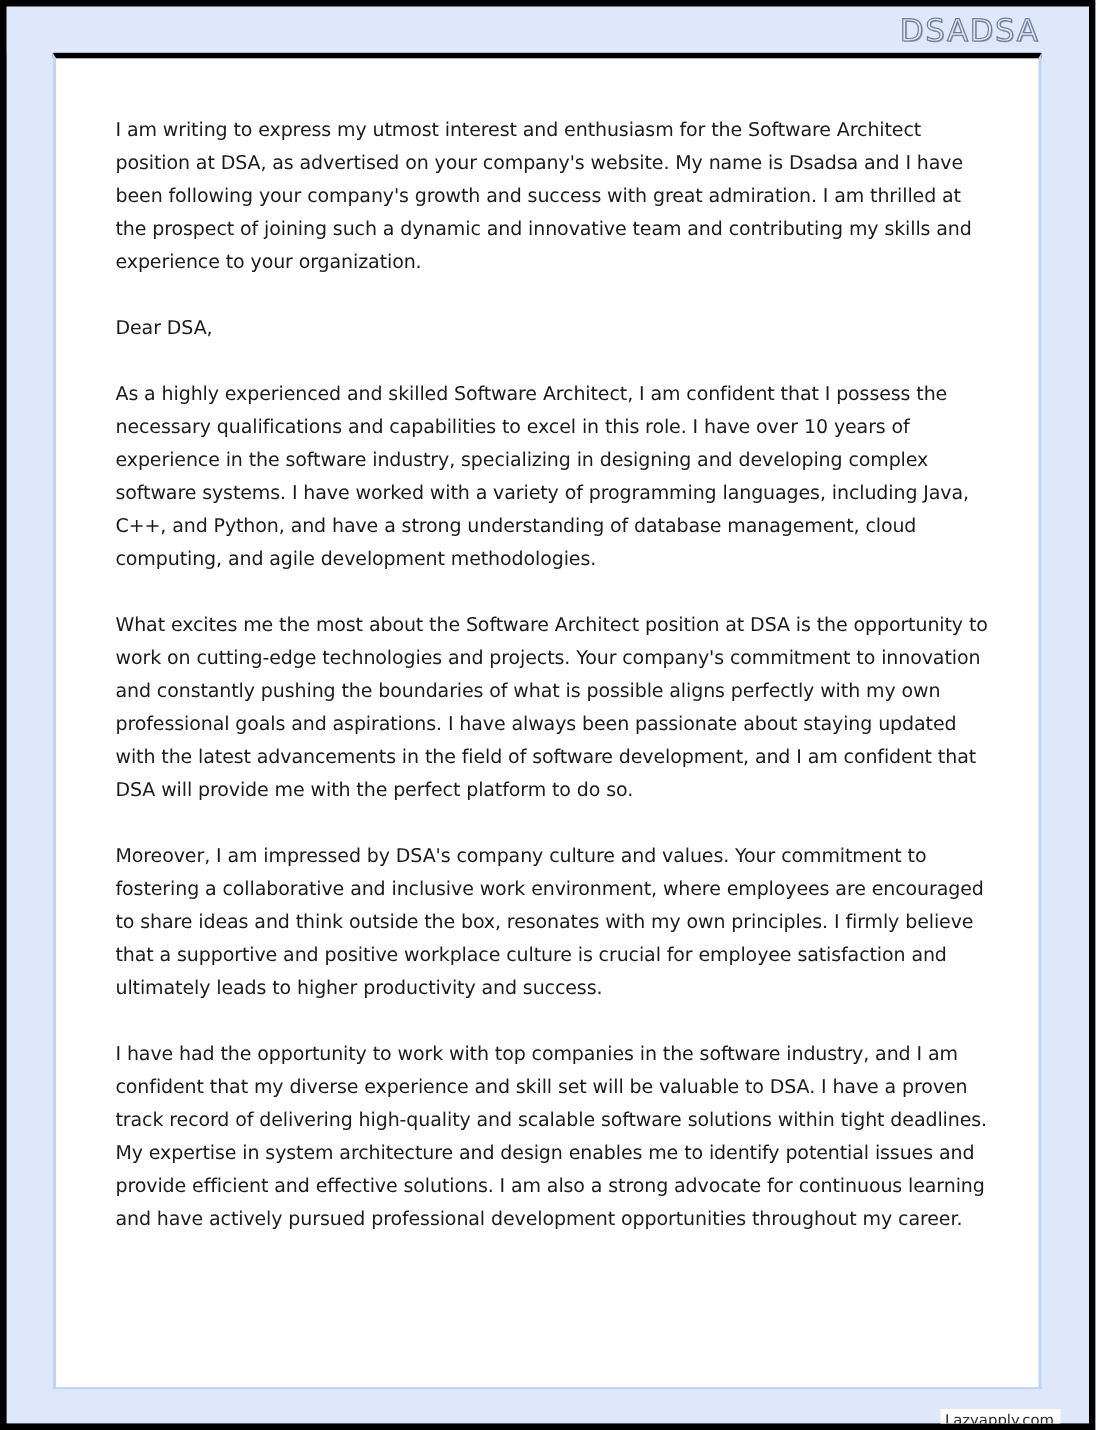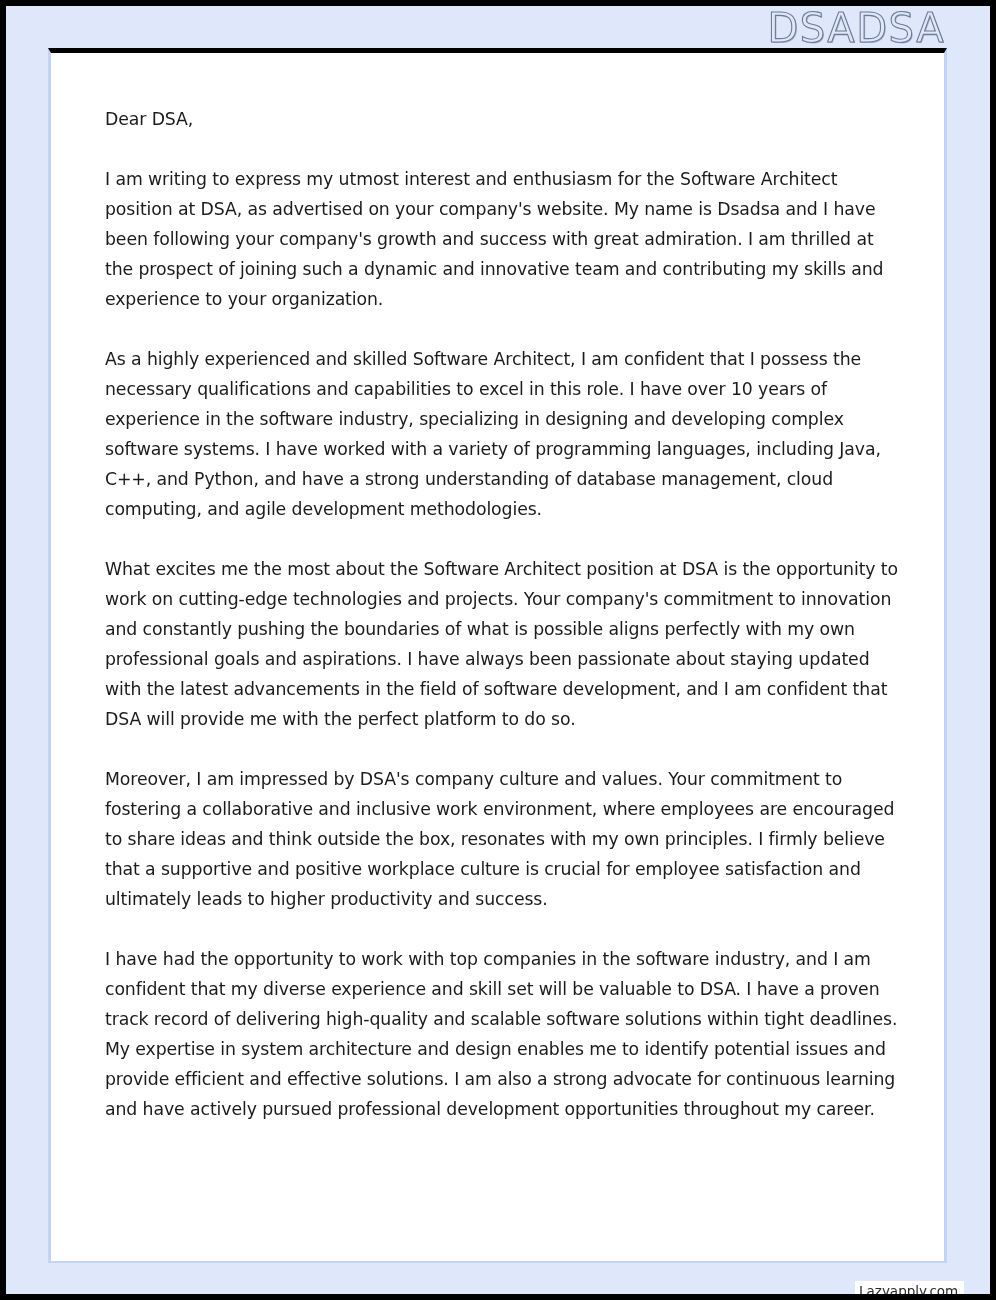--- a/index.html
+++ b/index.html
@@ -28,21 +28,21 @@
     width: 984px;
     height: 42px;
     background: #dfe7fb;
   }
 
   .doc-title {
     position: absolute;
     right: 45px;
     top: 1px;
     font-family: "DejaVu Sans", "Liberation Sans", sans-serif;
-    font-size: 40px;
+    font-size: 28px;
     font-weight: 400;
     letter-spacing: 1.5px;
     line-height: 42px;
     color: #dfe7fb;
     -webkit-text-stroke: 1.1px #6d7b96;
     text-shadow:
        1px 1px 0 rgba(120,135,165,0.55),
       -0.5px -0.5px 0 rgba(255,255,255,0.8);
     white-space: nowrap;
   }
@@ -118,22 +118,22 @@
 
 <div class="screen">
 
   <div class="header-band">
     <div class="doc-title">DSADSA</div>
   </div>
 
   <div class="page-sheet"></div>
 
   <div class="letter-body">
+    <p>I am writing to express my utmost interest and enthusiasm for the Software Architect position at DSA, as advertised on your company's website. My name is Dsadsa and I have been following your company's growth and success with great admiration. I am thrilled at the prospect of joining such a dynamic and innovative team and contributing my skills and experience to your organization.</p>
     <p>Dear DSA,</p>
-    <p>I am writing to express my utmost interest and enthusiasm for the Software Architect position at DSA, as advertised on your company's website. My name is Dsadsa and I have been following your company's growth and success with great admiration. I am thrilled at the prospect of joining such a dynamic and innovative team and contributing my skills and experience to your organization.</p>
     <p>As a highly experienced and skilled Software Architect, I am confident that I possess the necessary qualifications and capabilities to excel in this role. I have over 10 years of experience in the software industry, specializing in designing and developing complex software systems. I have worked with a variety of programming languages, including Java, C++, and Python, and have a strong understanding of database management, cloud computing, and agile development methodologies.</p>
     <p>What excites me the most about the Software Architect position at DSA is the opportunity to work on cutting-edge technologies and projects. Your company's commitment to innovation and constantly pushing the boundaries of what is possible aligns perfectly with my own professional goals and aspirations. I have always been passionate about staying updated with the latest advancements in the field of software development, and I am confident that DSA will provide me with the perfect platform to do so.</p>
     <p>Moreover, I am impressed by DSA's company culture and values. Your commitment to fostering a collaborative and inclusive work environment, where employees are encouraged to share ideas and think outside the box, resonates with my own principles. I firmly believe that a supportive and positive workplace culture is crucial for employee satisfaction and ultimately leads to higher productivity and success.</p>
     <p>I have had the opportunity to work with top companies in the software industry, and I am confident that my diverse experience and skill set will be valuable to DSA. I have a proven track record of delivering high-quality and scalable software solutions within tight deadlines. My expertise in system architecture and design enables me to identify potential issues and provide efficient and effective solutions. I am also a strong advocate for continuous learning and have actively pursued professional development opportunities throughout my career.</p>
   </div>
 
   <div class="watermark">Lazyapply.com</div>
 
 </div>
 

